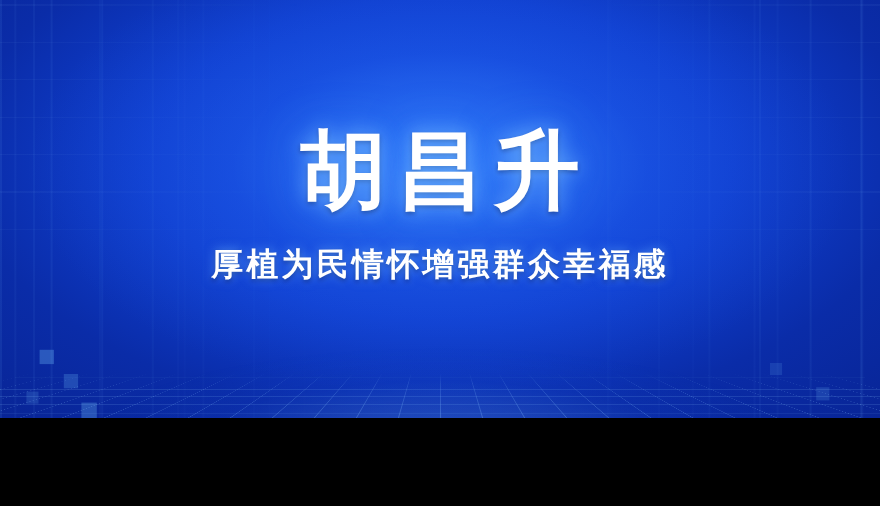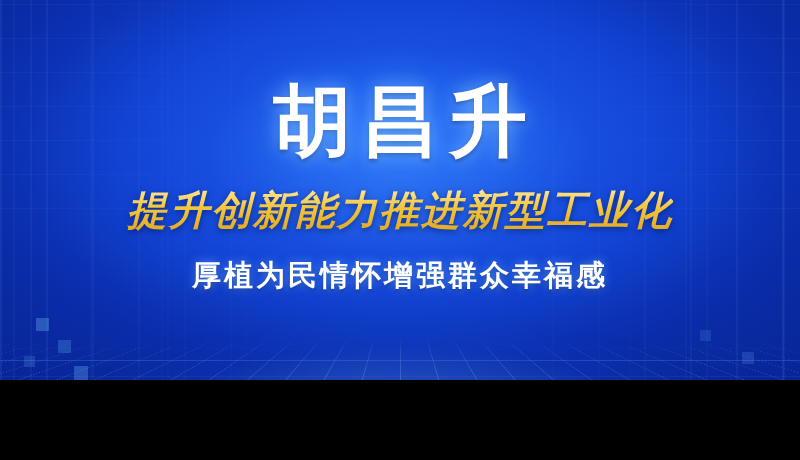--- a/index.html
+++ b/index.html
@@ -163,16 +163,15 @@
       <div class="sq" style="left: 100px; top: 440px; width: 12px; height: 12px; opacity: 0.34;"></div>
       <div class="sq" style="left: 186px; top: 444px; width: 10px; height: 10px; opacity: 0.26;"></div>
       <div class="sq" style="left: 700px; top: 330px; width: 11px; height: 11px; opacity: 0.26;"></div>
       <div class="sq" style="left: 742px; top: 352px; width: 12px; height: 12px; opacity: 0.3;"></div>
       <div class="sq" style="left: 716px; top: 386px; width: 10px; height: 10px; opacity: 0.22;"></div>
       <div class="sq" style="left: 766px; top: 410px; width: 12px; height: 12px; opacity: 0.28;"></div>
     </div>
 
   <div class="content">
     <div class="name">胡昌升</div>
-    <div class="subtitle">提升创新能力推进新型工业化</div>
     <div class="tagline">厚植为民情怀增强群众幸福感</div>
   </div>
 </div>
 
 </body></html>

